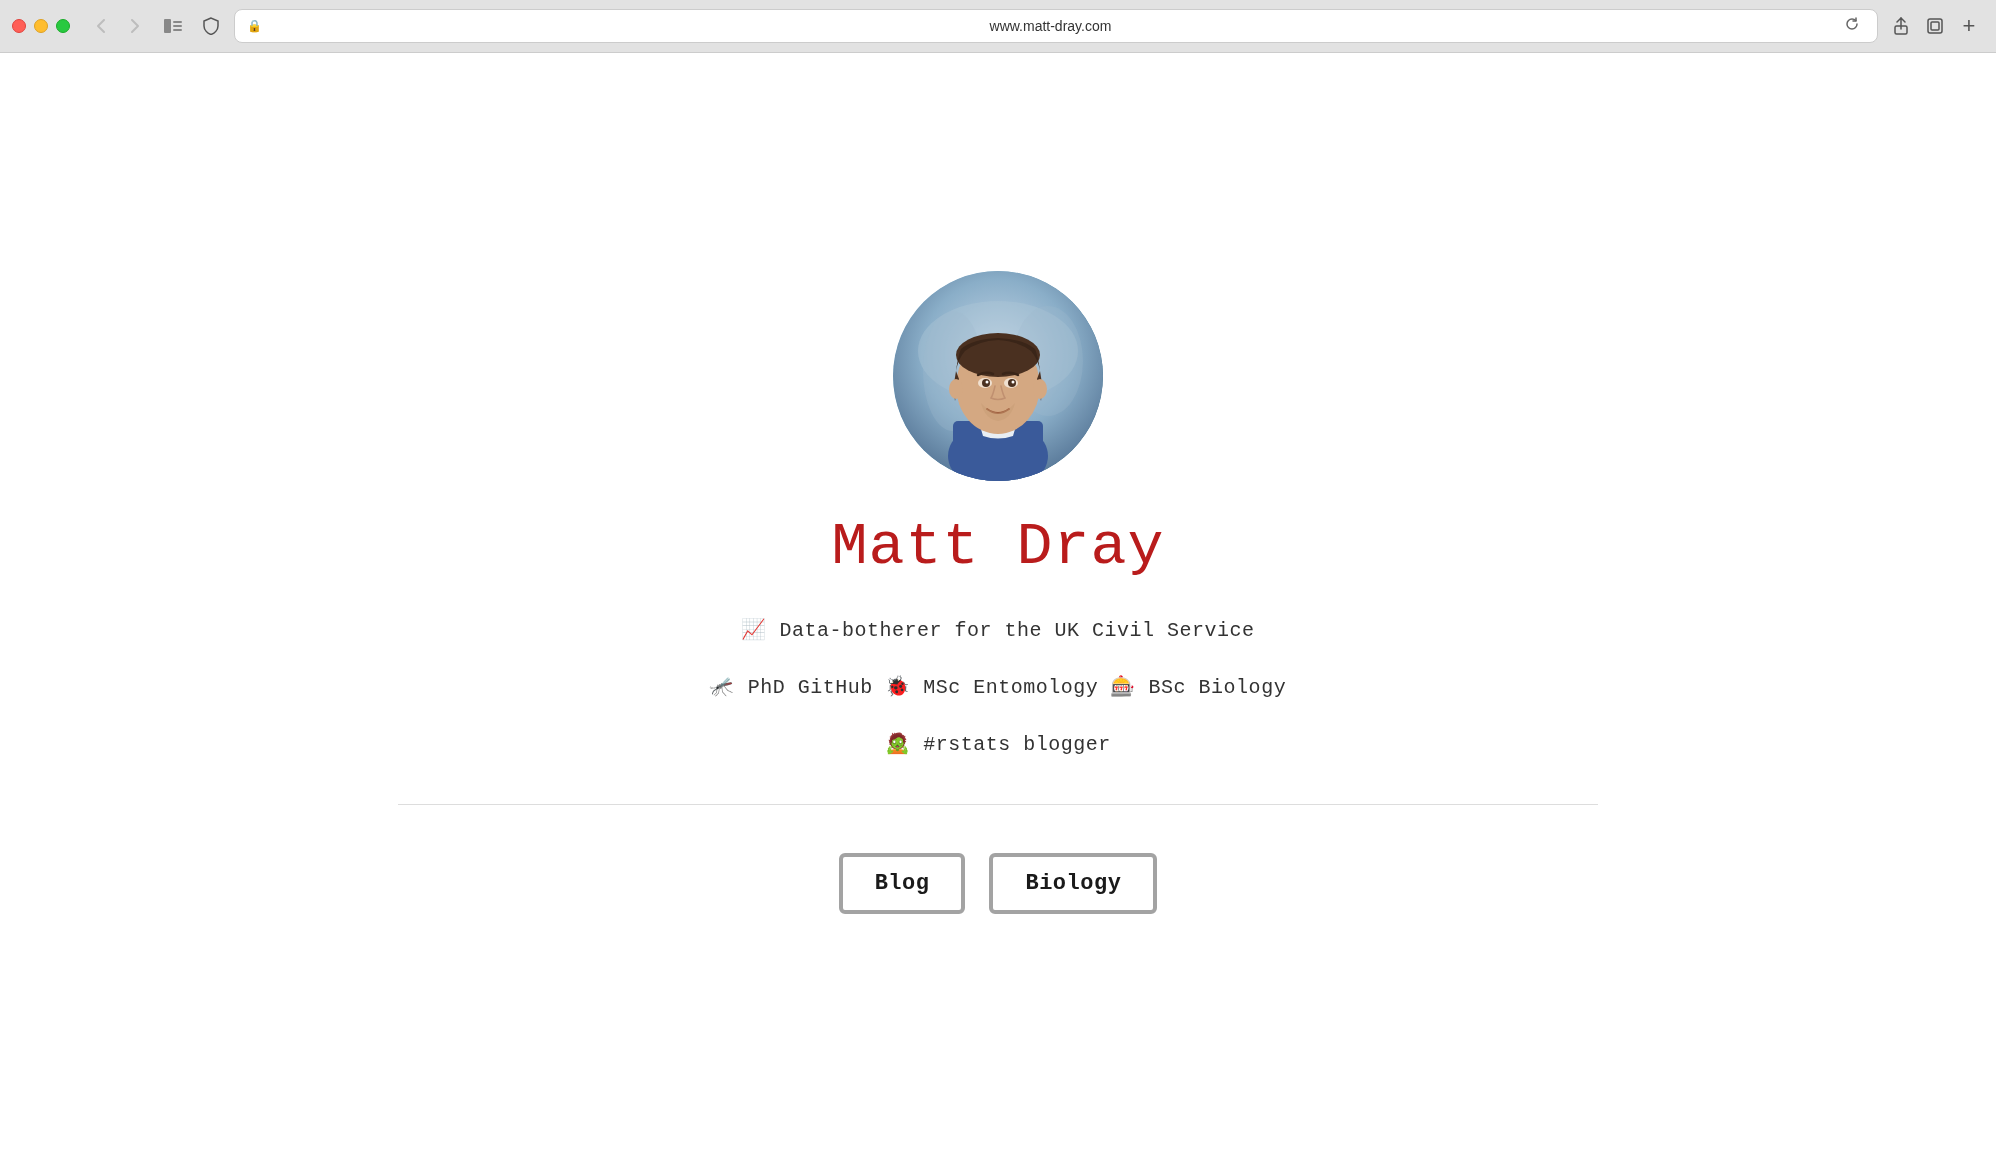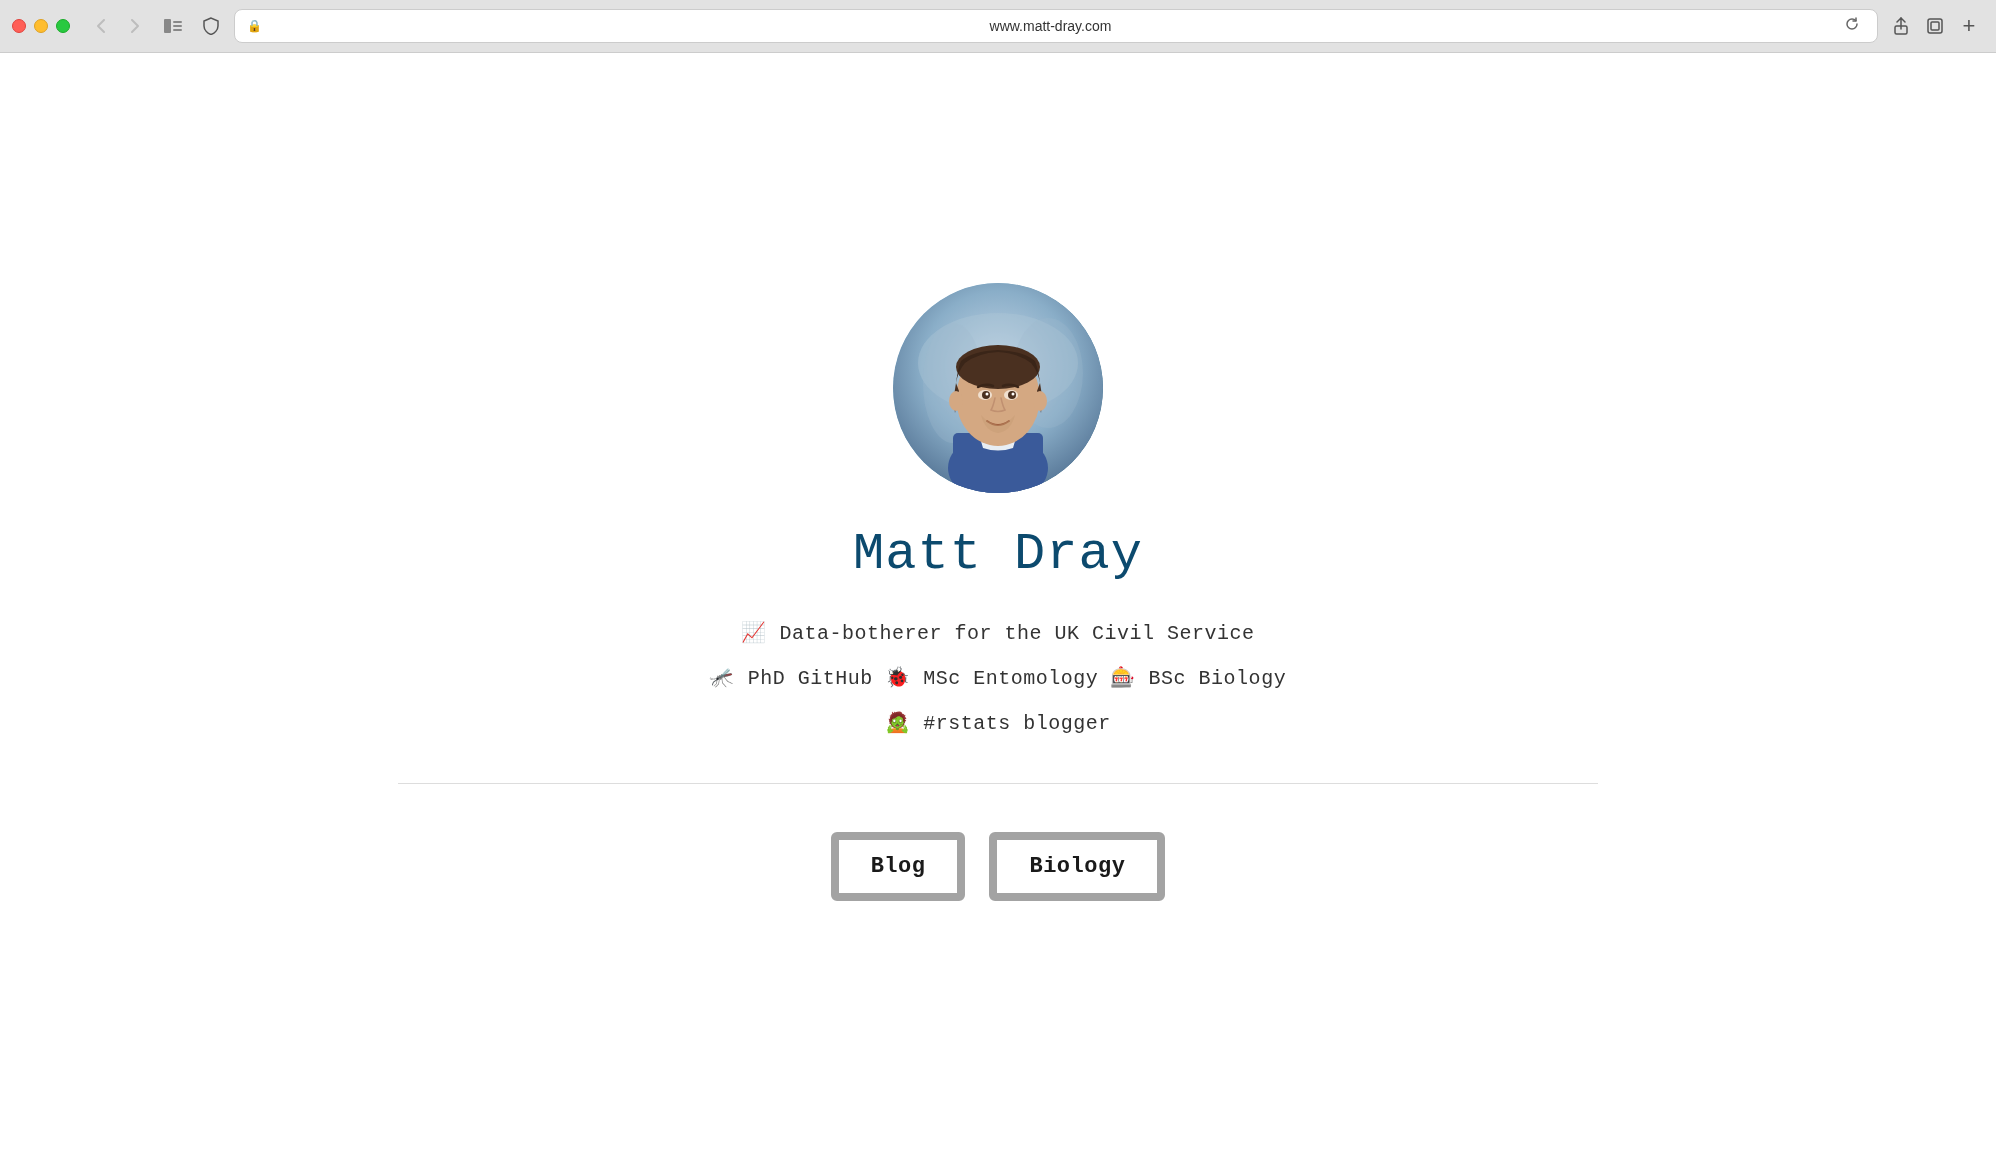--- a/index.html
+++ b/index.html
@@ -193,33 +193,33 @@
       position: relative;
     }
 
     
     .avatar svg {
       width: 100%;
       height: 100%;
     }
 
     .person-name {
-      font-size: 52px;
+      font-size: 60px;
       font-family: 'Courier New', Courier, monospace;
       font-weight: 400;
-      color: #0c4a6e;
+      color: #b91c1c;
       margin-bottom: 36px;
       letter-spacing: 1px;
     }
 
     .bio-container {
       display: flex;
       flex-direction: column;
       align-items: center;
-      gap: 20px;
+      gap: 32px;
       margin-bottom: 48px;
     }
 
     .bio-line {
       font-size: 20px;
       font-family: 'Courier New', Courier, monospace;
       color: #333;
       letter-spacing: 0.5px;
     }
 
@@ -230,21 +230,21 @@
       margin-bottom: 48px;
     }
 
     .buttons-container {
       display: flex;
       gap: 24px;
     }
 
     .link-btn {
       padding: 14px 32px;
-      border: 8px solid #a3a3a3;
+      border: 4px solid #a3a3a3;
       border-radius: 6px;
       background: white;
       font-size: 22px;
       font-family: 'Courier New', Courier, monospace;
       font-weight: 600;
       color: #1a1a1a;
       cursor: pointer;
       letter-spacing: 0.5px;
       min-width: 120px;
       text-align: center;

